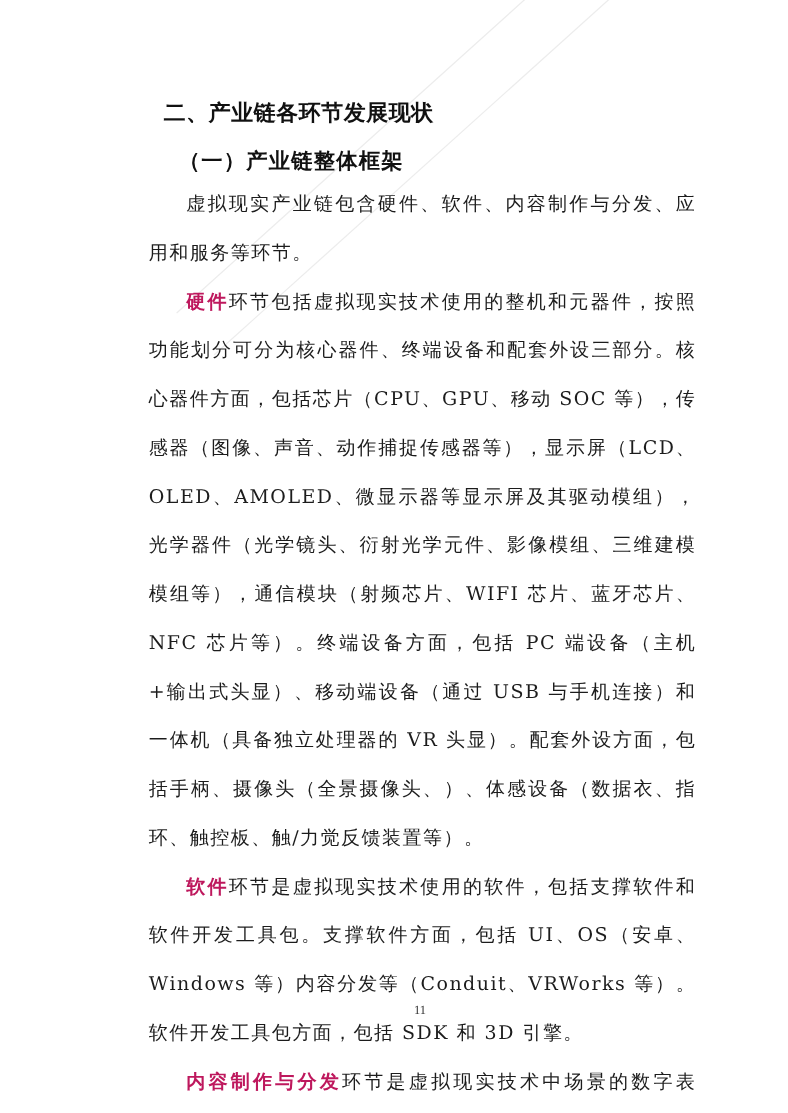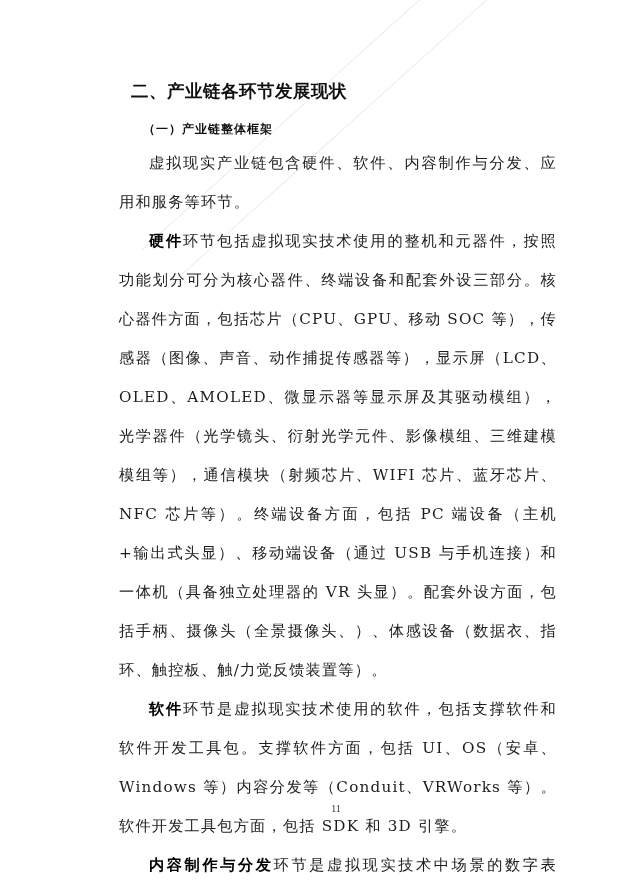--- a/index.html
+++ b/index.html
@@ -12,29 +12,29 @@
   }
   .content {
     position: absolute; left: 98px; top: 76px; width: 438px;
   }
   .h2 {
     font-family: "DejaVu Sans", "Liberation Sans", sans-serif;
     font-weight: bold; font-size: 17.5px; color: #111;
     margin: 0 0 0 12px; line-height: 30px; letter-spacing: 0.5px;
   }
   .h3 {
-    font-weight: bold; font-size: 12px; color: #111;
+    font-weight: bold; font-size: 17px; color: #111;
     margin: 8px 0 0 24px; line-height: 30px; letter-spacing: 1px;
   }
   .para {
     font-size: 15.2px; line-height: 39px; margin: 0;
     text-indent: 30px; text-align: justify; letter-spacing: 1.2px;
     color: #1c1c1c;
   }
-  .para b { font-weight: bold; color: #000000; }
+  .para b { font-weight: bold; color: #be185d; }
   .footer-num {
     position: absolute; left: 0; top: 803px; width: 630px; text-align: center;
     font-size: 10px; font-family: Liberation Serif, serif; color: #333;
   }
   .watermark {
     position: absolute; left: 120px; top: 250px; width: 480px; height: 44px;
     transform: rotate(-42deg); transform-origin: left top;
     border-top: 1px solid rgba(150,150,150,0.18);
     border-bottom: 1px solid rgba(150,150,150,0.18);
     pointer-events: none;

